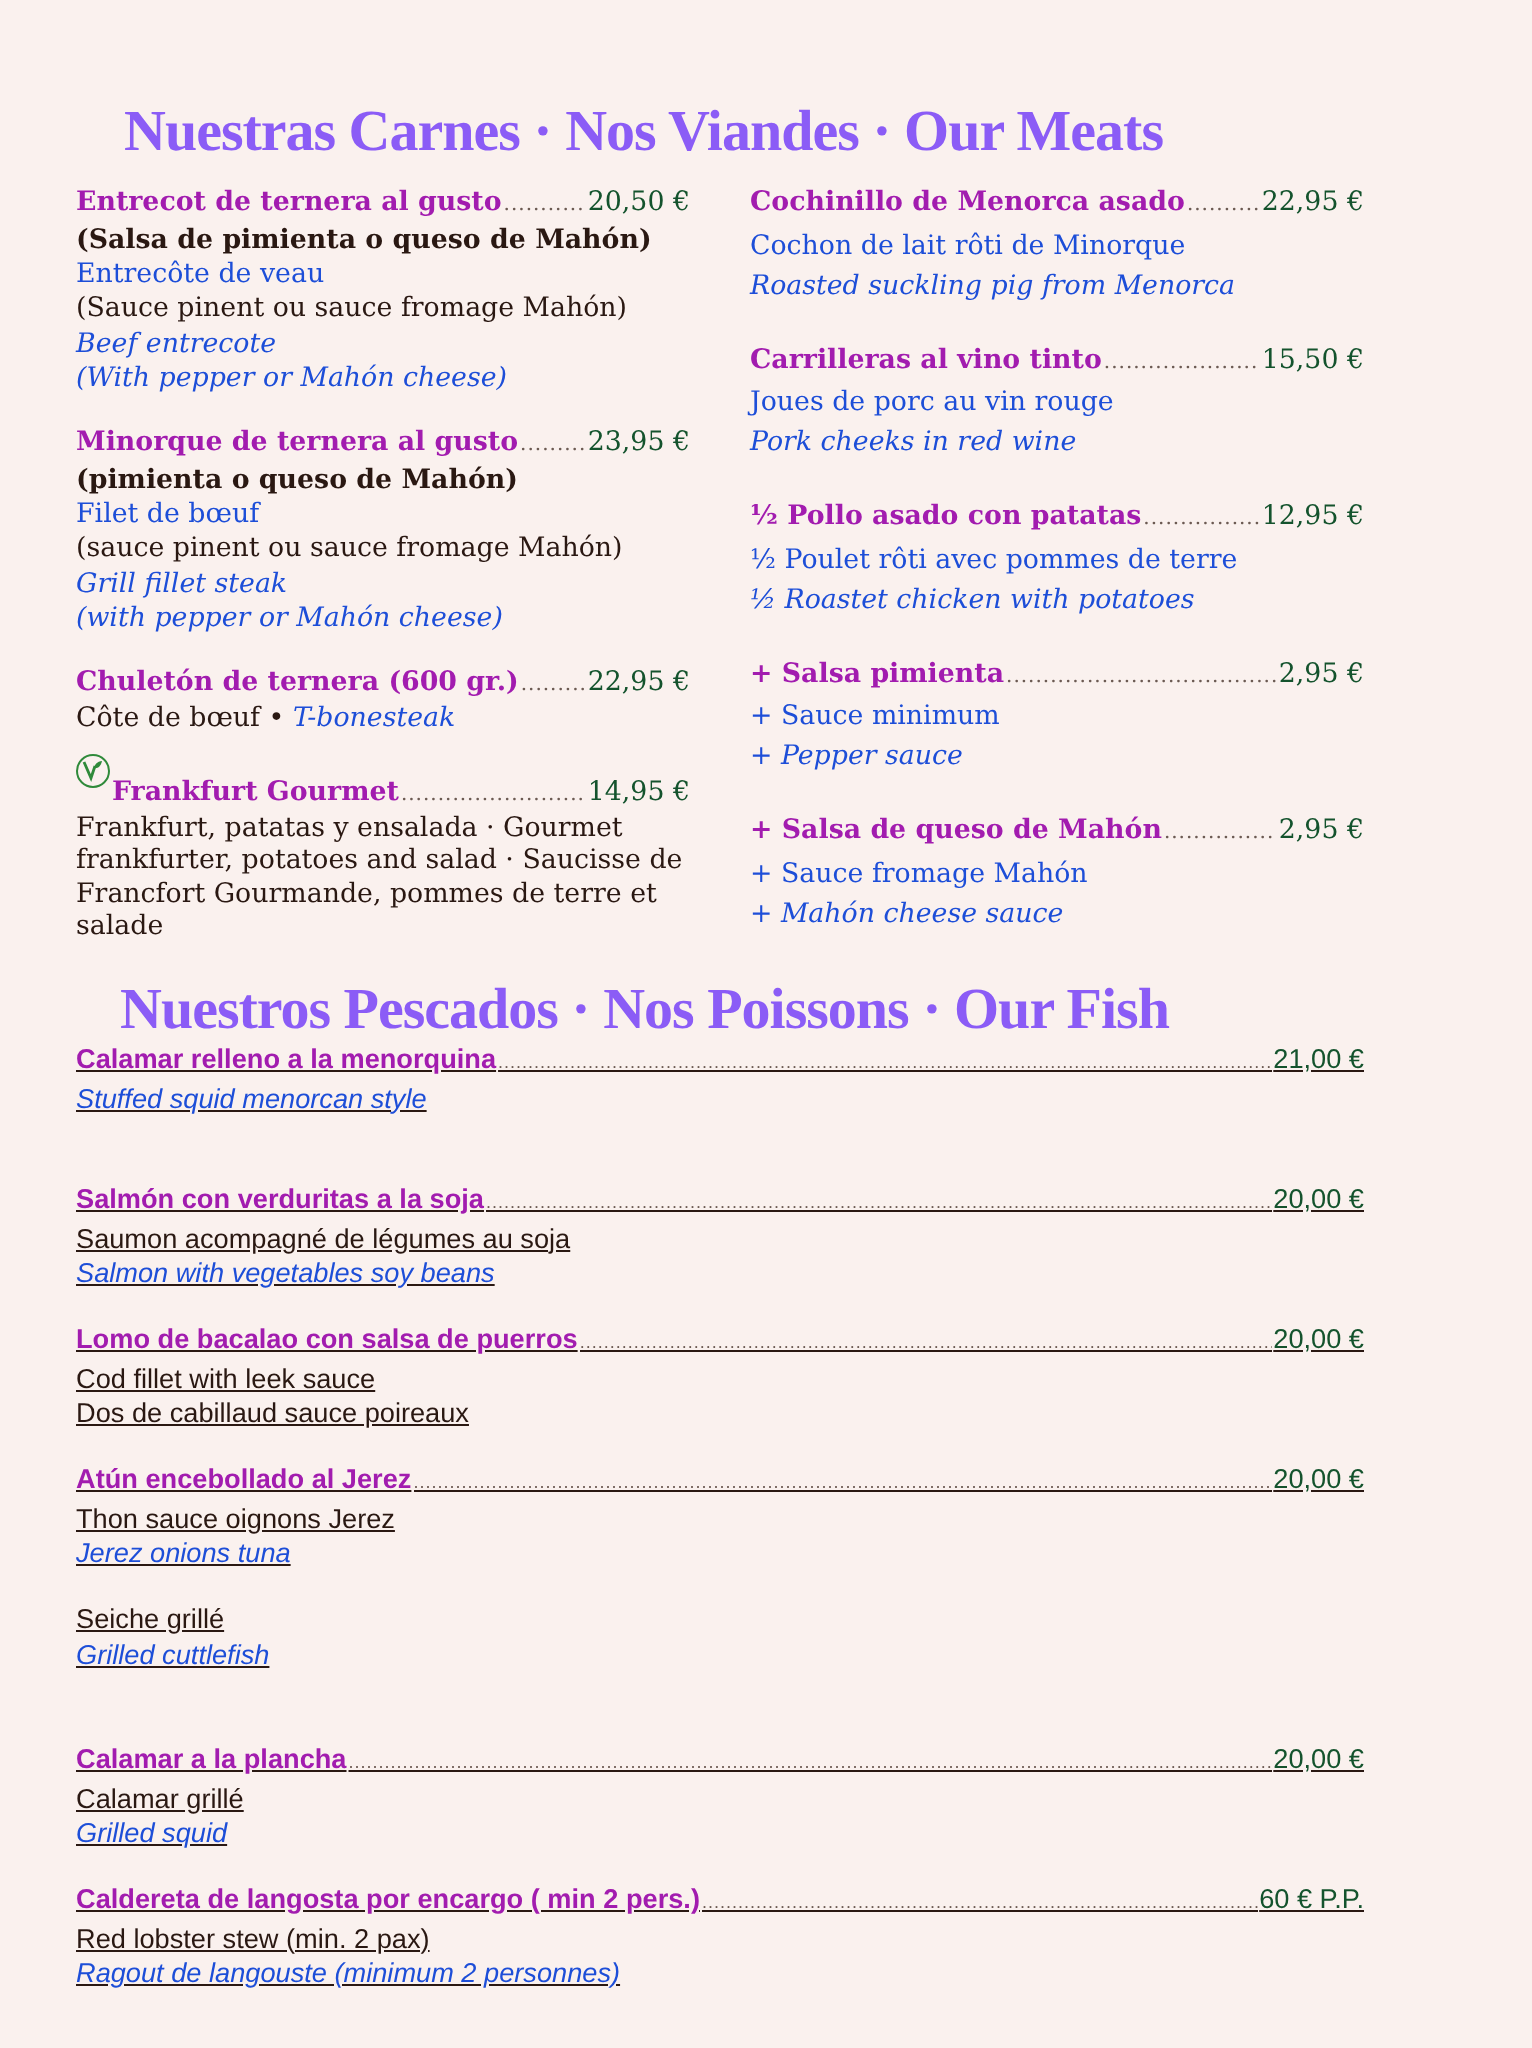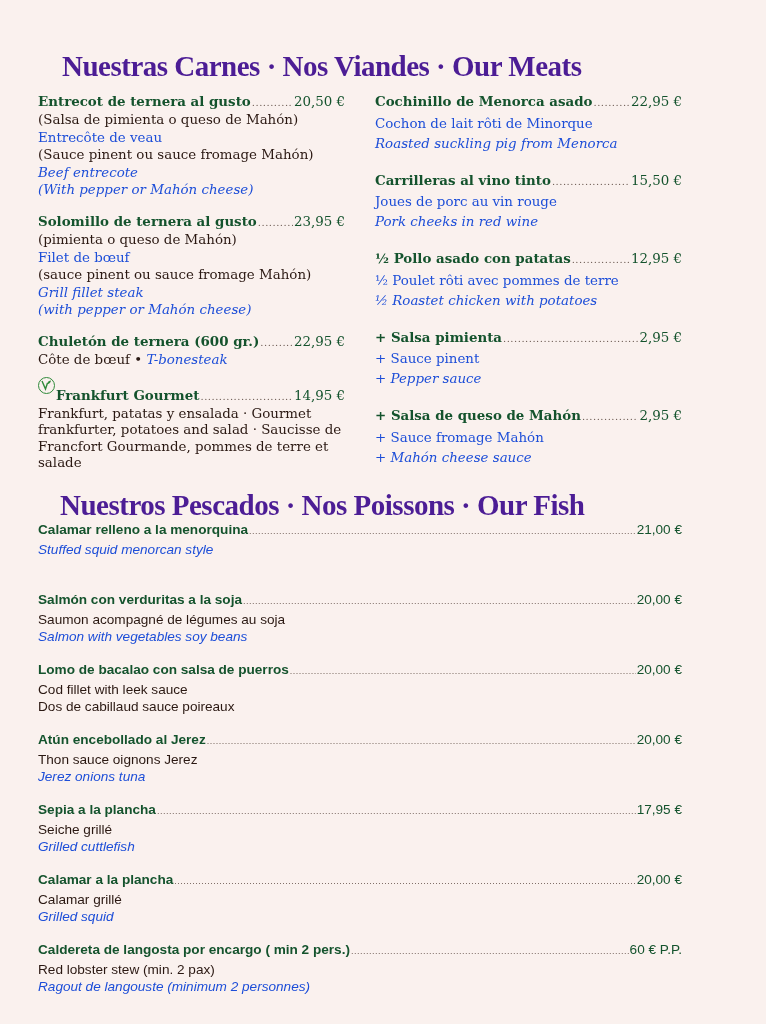--- a/index.html
+++ b/index.html
@@ -7,53 +7,53 @@
     width: 766px; height: 1024px; overflow: hidden;
     background: #faf1ee;
     color: #2a1812;
     font-family: "DejaVu Serif", serif;
     position: relative;
   }
   .section-title {
     position: absolute;
     font-family: "Liberation Serif", serif;
     font-weight: bold;
-    color: #4c1d95;
+    color: #8b5cf6;
     letter-spacing: -0.5px;
     white-space: nowrap;
   }
   .title-meats { left: 62px; top: 31px; font-size: 29px; }
   .title-fish  { left: 60px; top: 477px; font-size: 29px; margin-top: 12px; }
 
   .col { position: absolute; width: 307px; }
   .col-left  { left: 38px; top: 93px; }
   .col-right { left: 375px; top: 93px; }
 
   .item { margin-bottom: 15px; font-size: 13.4px; line-height: 16.5px; }
   .line { display: flex; align-items: baseline; white-space: nowrap; }
-  .name { font-weight: bold; color: #14532d; }
+  .name { font-weight: bold; color: #a21caf; }
   .dots {
     flex: 1; overflow: hidden; color: #6b5a52; font-size: 10px;
     letter-spacing: 0.5px; margin: 0 1px;
   }
   .dots::before { content: "...................................................................................................................................................................................................................................................................................................."; }
   .price { color: #14532d; }
-  .sub-bold { font-weight: normal; }
+  .sub-bold { font-weight: bold; }
   .fr { color: #1d4ed8; margin-top: 2px; }
   .en { font-style: italic; color: #1d4ed8; }
   .gap { margin-top: 2px; }
 
   .veg-icon {
     display: inline-block; width: 17px; height: 17px;
     border: 1.5px solid #2f8a3a; border-radius: 50%;
     box-sizing: border-box; position: relative; top: -6px; margin-right: 1px;
   }
   .veg-icon svg { position: absolute; left: 1px; top: 1px; }
 
-  .fish-list { position: absolute; left: 38px; top: 521px; width: 644px; font-family: "Liberation Sans", sans-serif; }
+  .fish-list { position: absolute; left: 38px; top: 521px; width: 644px; font-family: "Liberation Sans", sans-serif; text-decoration: underline; }
   .fish-item { height: 70px; font-size: 13.6px; line-height: 17.5px; }
   .fish-item .name { font-weight: bold; }
   .fish-item .dots { font-size: 9px; }
 </style>
 </head>
 <body>
 
 <h1 class="section-title title-meats">Nuestras Carnes · Nos Viandes · Our Meats</h1>
 
 <div class="col col-left">
@@ -65,21 +65,21 @@
       </div>
     <div class="sub-bold">(Salsa de pimienta o queso de Mahón)</div>
     <div class="fr">Entrecôte de veau</div>
     <div>(Sauce pinent ou sauce fromage Mahón)</div>
     <div class="en gap">Beef entrecote</div>
     <div class="en">(With pepper or Mahón cheese)</div>
   </div>
 
   <div class="item">
     <div class="line">
-        <span class="name">Solomillo de ternera al gusto</span>
+        <span class="name">Minorque de ternera al gusto</span>
         <span class="dots"></span>
         <span class="price">23,95 €</span>
       </div>
     <div class="sub-bold">(pimienta o queso de Mahón)</div>
     <div class="fr">Filet de bœuf</div>
     <div>(sauce pinent ou sauce fromage Mahón)</div>
     <div class="en gap">Grill fillet steak</div>
     <div class="en">(with pepper or Mahón cheese)</div>
   </div>
 
@@ -135,21 +135,21 @@
       </div>
     <div class="fr" style="line-height:20px">½ Poulet rôti avec pommes de terre</div>
     <div class="en" style="line-height:20px">½ Roastet chicken with potatoes</div>
   </div>
   <div class="item" style="margin-bottom:18px">
     <div class="line">
         <span class="name">+ Salsa pimienta</span>
         <span class="dots"></span>
         <span class="price">2,95 €</span>
       </div>
-    <div class="fr" style="line-height:20px">+ Sauce pinent</div>
+    <div class="fr" style="line-height:20px">+ Sauce minimum</div>
     <div class="en" style="line-height:20px">+ Pepper sauce</div>
   </div>
   <div class="item">
     <div class="line">
         <span class="name">+ Salsa de queso de Mahón</span>
         <span class="dots"></span>
         <span class="price">2,95 €</span>
       </div>
     <div class="fr" style="line-height:20px">+ Sauce fromage Mahón</div>
     <div class="en" style="line-height:20px">+ Mahón cheese sauce</div>
@@ -188,25 +188,20 @@
   <div class="fish-item">
     <div class="line">
         <span class="name">Atún encebollado al Jerez</span>
         <span class="dots"></span>
         <span class="price">20,00 €</span>
       </div>
     <div>Thon sauce oignons Jerez</div>
     <div class="en">Jerez onions tuna</div>
   </div>
   <div class="fish-item">
-    <div class="line">
-        <span class="name">Sepia a la plancha</span>
-        <span class="dots"></span>
-        <span class="price">17,95 €</span>
-      </div>
     <div>Seiche grillé</div>
     <div class="en">Grilled cuttlefish</div>
   </div>
   <div class="fish-item">
     <div class="line">
         <span class="name">Calamar a la plancha</span>
         <span class="dots"></span>
         <span class="price">20,00 €</span>
       </div>
     <div>Calamar grillé</div>

